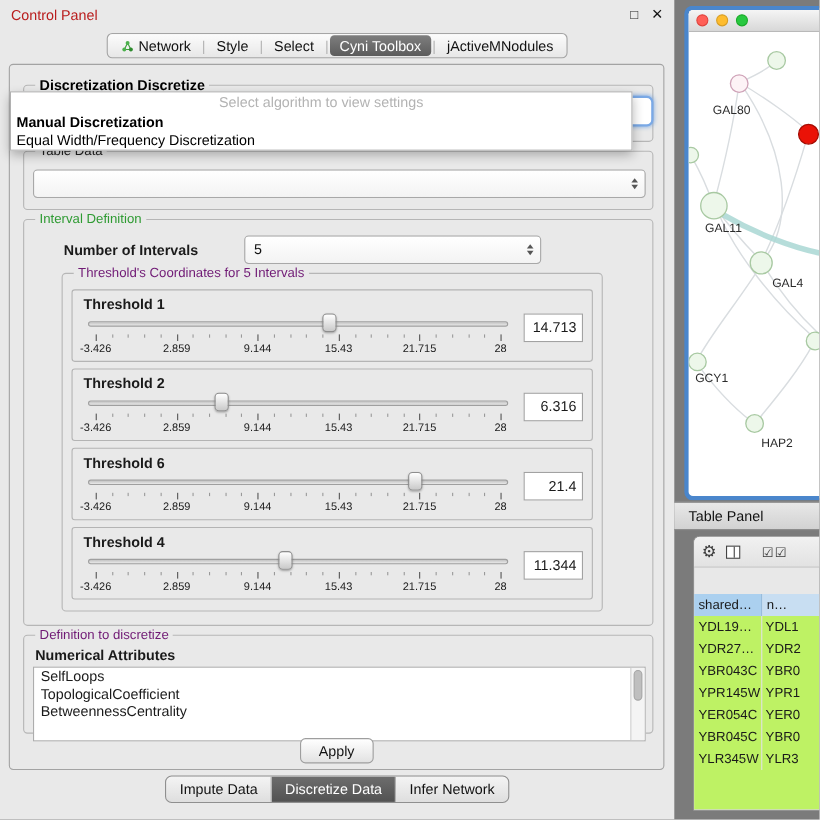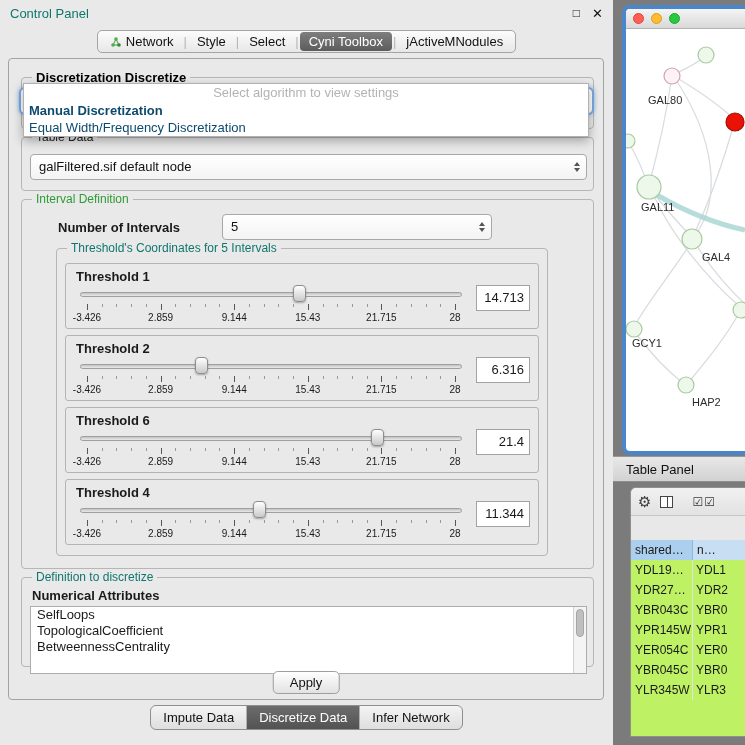--- a/index.html
+++ b/index.html
@@ -10,48 +10,48 @@
     position:relative;
     overflow:hidden;
     font-size:13px;
     color:#1a1a1a;
   }
   #screen { position:absolute; inset:0; }
 
   
   .control-panel { position:absolute; left:0; top:0; width:613px; height:745px; background:#e9e9e9; }
   .cp-titlebar { position:absolute; left:0; top:3px; width:100%; height:20px; display:flex; align-items:center; padding:0 10px; }
-  .cp-title { flex:1; font-size:13px; color:#0f766e; }
+  .cp-title { flex:1; font-size:13px; color:#b91c1c; }
   .float-icon { font-size:12px; color:#222; margin-right:12px; cursor:default; }
   .close-icon { font-size:13px; font-weight:bold; color:#111; cursor:default; }
 
   .tabbar { position:absolute; top:30px; left:0; width:100%; display:flex; justify-content:center; }
   .tabbar-inner { display:inline-flex; align-items:center; border:1px solid #a5a5a5; border-radius:5px;
     background:linear-gradient(#fcfcfc,#e7e7e7); height:23px; padding:0 3px; }
   .tab { display:inline-flex; align-items:center; gap:4px; padding:2px 9px; border-radius:4px; color:#111; white-space:nowrap; }
   .tab.active { background:linear-gradient(#7e7e7e,#5c5c5c); color:#fff; }
   .tab-sep { color:#b5b5b5; padding:0 1px; }
 
   .main-panel { position:absolute; left:8px; top:58px; width:596px; height:642px;
     border:1px solid #a3a3a3; border-radius:4px; background:#e9e9e9; }
 
   .group { position:absolute; border:1px solid #b6b6b6; border-radius:4px; }
   .legend { position:absolute; top:-8px; left:10px; background:#e9e9e9; padding:0 4px; font-size:12px; color:#222; white-space:nowrap; }
   .legend.green { color:#2f9b33; }
-  .legend.blue { color:#0f766e; }
+  .legend.blue { color:#701a75; }
   .legend.boldblack { font-weight:bold; color:#000; font-size:13px; }
 
   
   .algo-group { left:12px; top:18px; width:573px; height:52px; }
   .algo-combo { position:absolute; left:10px; top:28px; width:575px; height:28px; background:#fff;
     border:2px solid #7aa9e6; border-radius:6px; box-shadow:0 0 4px rgba(110,160,225,.8); }
-  .algo-popup { position:absolute; left:14px; top:24px; width:566px; height:54px; background:#fff;
+  .algo-popup { position:absolute; left:0; top:24px; width:566px; height:54px; background:#fff;
     border:1px solid #b1b1b1; box-shadow:0 4px 10px rgba(0,0,0,.3); z-index:6; }
   .popup-placeholder { text-align:center; color:#b3b3b3; height:18px; line-height:18px; font-size:13px; }
-  .popup-item { height:17px; line-height:17px; padding:0 5px; font-size:13px; color:#0c4a6e; }
+  .popup-item { height:17px; line-height:17px; padding:0 5px; font-size:13px; color:#000000; }
   .popup-item.bold { font-weight:bold; }
 
   
   .tabledata-group { left:12px; top:78px; width:573px; height:54px; }
   .combo { position:absolute; background:linear-gradient(#ffffff,#f3f3f3); border:1px solid #a8a8a8;
     border-radius:4px; line-height:24px; padding:0 20px 0 8px; font-size:13px; color:#111; }
   .combo .spinner { position:absolute; right:6px; top:50%; transform:translateY(-50%);
     display:flex; flex-direction:column; gap:2px; }
   .spin-up { width:0; height:0; border-left:3.5px solid transparent; border-right:3.5px solid transparent; border-bottom:4px solid #555; }
   .spin-down { width:0; height:0; border-left:3.5px solid transparent; border-right:3.5px solid transparent; border-top:4px solid #555; }
@@ -192,21 +192,20 @@
         <div class="popup-placeholder">Select algorithm to view settings</div>
         <div>
             <div class="popup-item bold">Manual Discretization</div>
             <div class="popup-item">Equal Width/Frequency Discretization</div>
           </div>
       </div>
 
       <div class="group tabledata-group">
         <span class="legend">Table Data</span>
         <div class="combo td-combo">
-          <span>galFiltered.sif default node</span>
           <span class="spinner">
               <span class="spin-up"></span>
               <span class="spin-down"></span>
             </span>
         </div>
       </div>
 
       <div class="group interval-group">
         <span class="legend green">Interval Definition</span>
 

